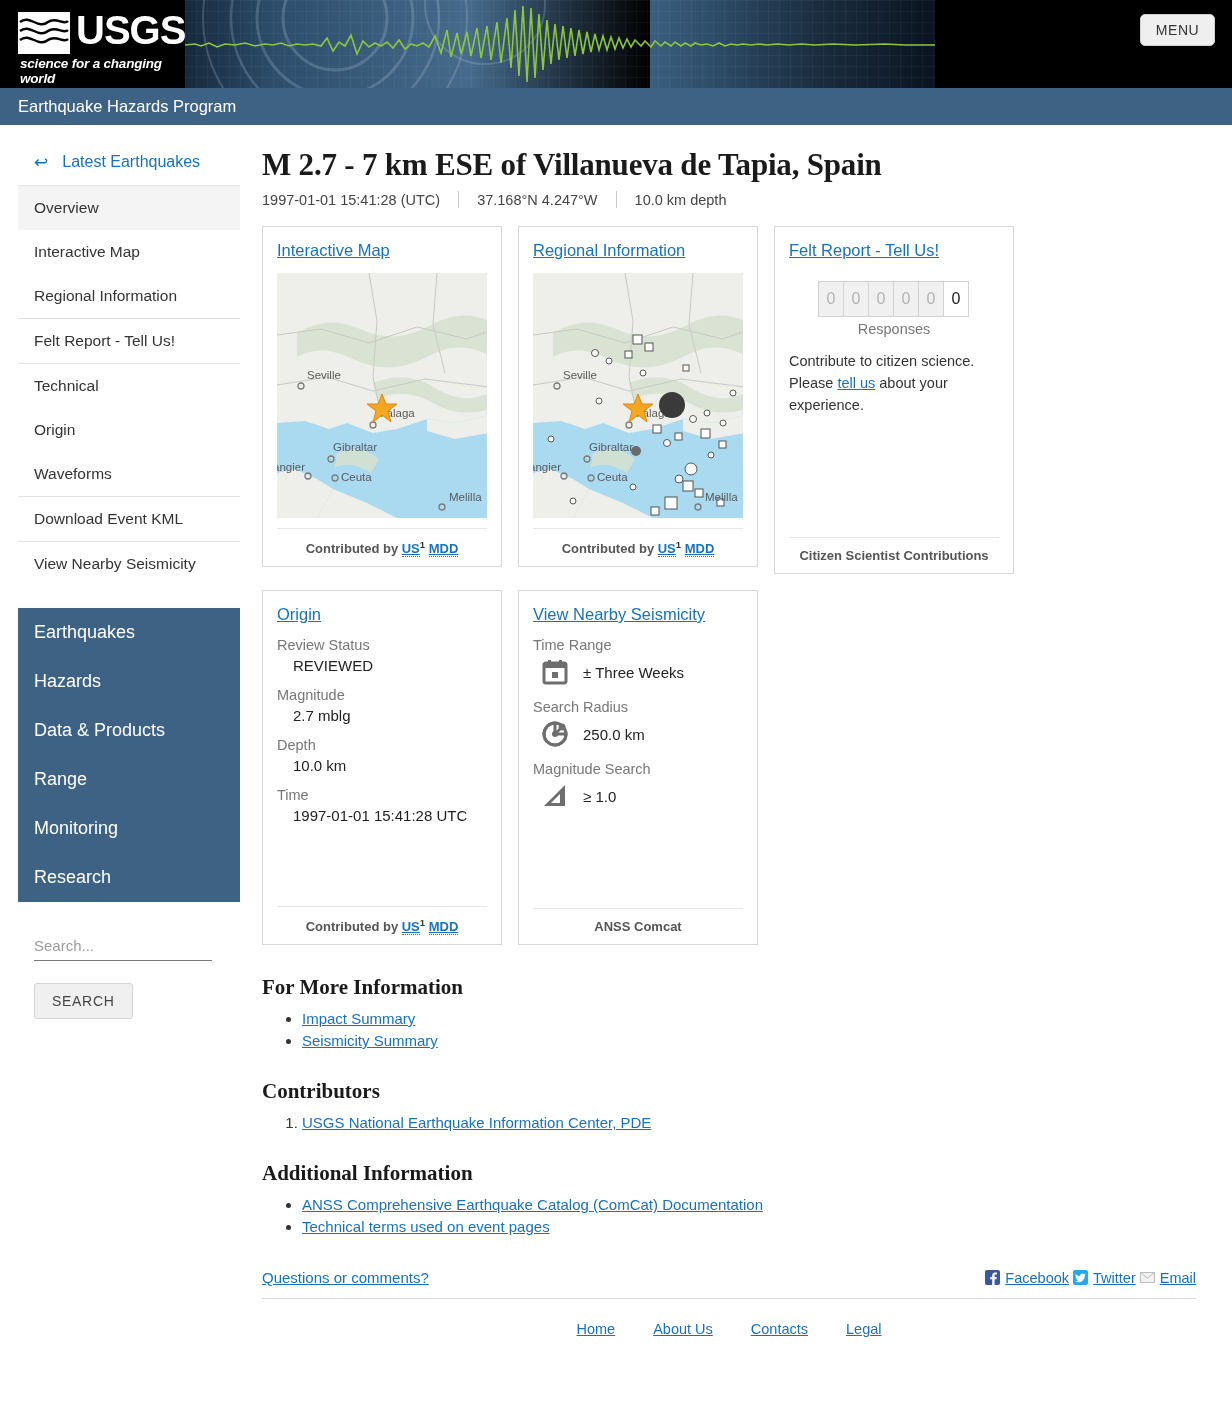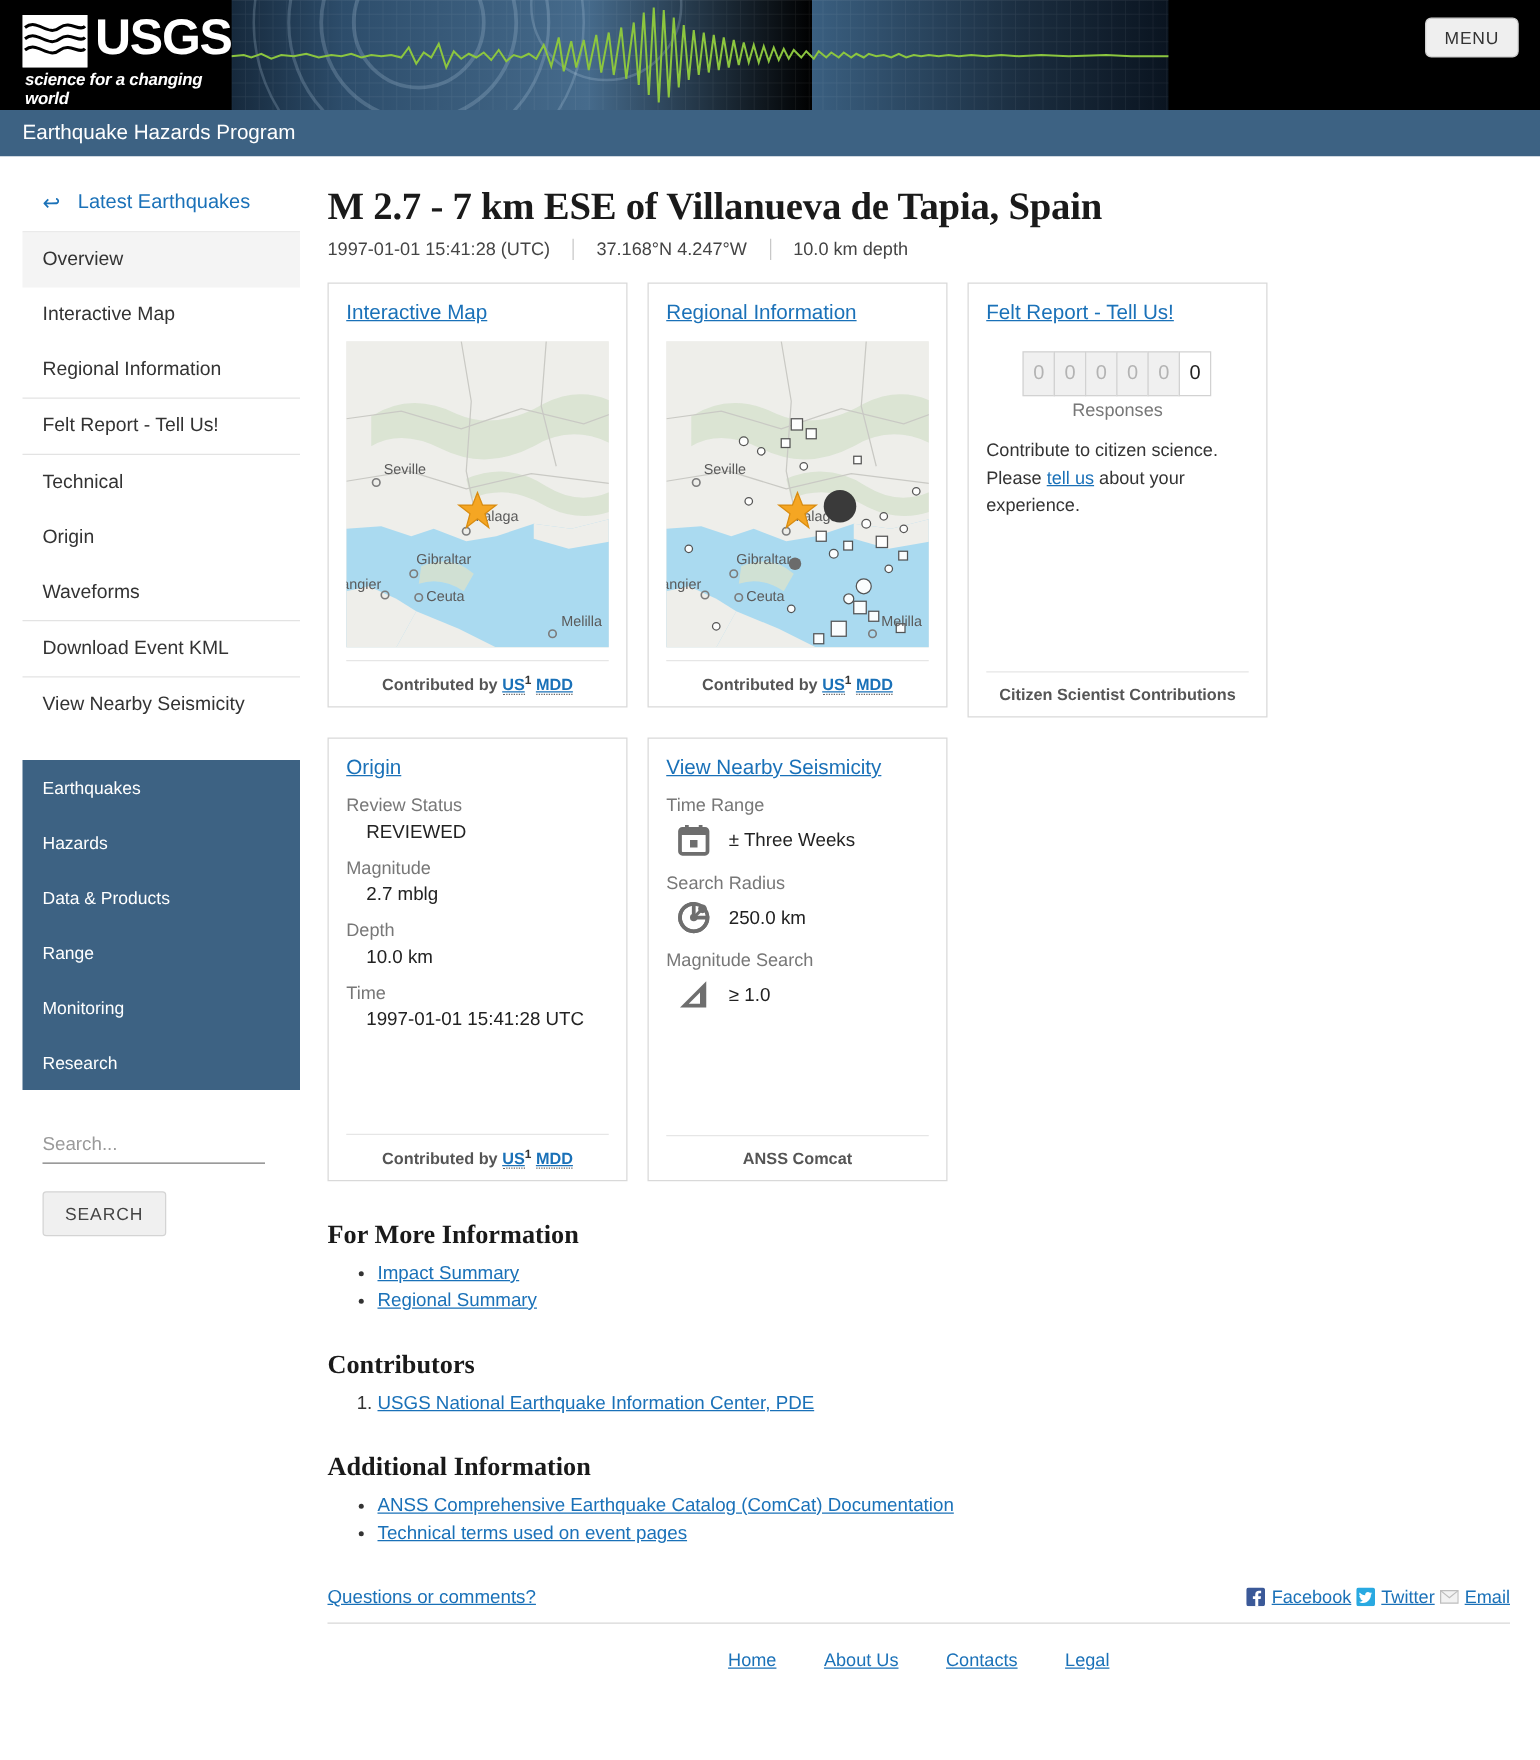--- a/index.html
+++ b/index.html
@@ -35,35 +35,35 @@
   
   .sidebar { width:258px; flex:0 0 258px; padding:22px 18px 0 18px; }
   .back-link { display:flex; align-items:center; gap:14px; padding:6px 0 14px 16px;
     color:#1a71b8; font-size:16px; cursor:pointer; }
   .back-link .arrow { font-size:17px; line-height:1; }
   .nav-group { border-top:1px solid #e3e3e3; }
   .nav-item { padding:13px 0 13px 16px; font-size:15.5px; color:#333; cursor:pointer; }
   .nav-item.active { background:#f4f4f4; }
 
   .blue-nav { margin-top:22px; background:#3d6283; }
-  .blue-nav div { padding:14px 14px 14px 16px; color:#fff; font-size:14px; cursor:pointer;
+  .blue-nav div { padding:14px 14px 14px 16px; color:#fff; font-size:18px; cursor:pointer;
     border-bottom:1px solid #4e7characters; }
   .blue-item { padding:14px 0 14px 16px; color:#fff; font-size:15.5px; cursor:pointer;
     border-bottom:1px solid #4d7characters; }
 
   .search-wrap { margin-top:32px; padding-left:16px; }
   .search-input { width:178px; border:none; border-bottom:1px solid #7a7a7a; background:transparent;
     font-family:"Liberation Sans", sans-serif; font-size:15px; color:#333; padding:3px 0 6px 0; outline:none; }
   .search-input::placeholder { color:#9a9a9a; }
   .search-btn { margin-top:22px; background:#f0f0f0; border:1px solid #d4d4d4; border-radius:3px;
     padding:9px 17px; font-family:"Liberation Sans", sans-serif; font-size:14px; letter-spacing:.7px;
     color:#444; cursor:pointer; }
 
   
-  .main { flex:1; padding:22px 24px 0 4px; }
+  .main { flex:1; padding:22px 36px 0 4px; }
   .event-title { font-family:"Liberation Serif", serif; font-weight:bold; font-size:31px;
     color:#1a1a1a; margin:0 0 8px 0; letter-spacing:-0.2px; }
   .event-meta { display:flex; align-items:center; font-size:14.5px; color:#444; margin-bottom:18px; }
   .event-meta .sep { width:1px; height:17px; background:#c8c8c8; margin:0 18px; }
 
   .cards { display:flex; gap:16px; flex-wrap:wrap; align-items:flex-start; }
   .card { width:240px; border:1px solid #d9d9d9; background:#fff; padding:14px 14px 10px 14px;
     display:flex; flex-direction:column; }
   .card-title { color:#1a71b8; font-size:16.5px; text-decoration:underline; cursor:pointer;
     margin-bottom:13px; }
@@ -440,21 +440,21 @@
             <span class="val">≥ 1.0</span>
           </div>
         </div>
         <div class="card-foot">ANSS Comcat</div>
       </div>
     </div>
 
     <div class="sec-h">For More Information</div>
     <ul class="sec-list">
       <li><a class="link">Impact Summary</a></li>
-      <li><a class="link">Regional Summary</a></li>
+      <li><a class="link">Seismicity Summary</a></li>
     </ul>
 
     <div class="sec-h">Contributors</div>
     <ol class="sec-list">
       <li><a class="link">USGS National Earthquake Information Center, PDE</a></li>
     </ol>
 
     <div class="sec-h">Additional Information</div>
     <ul class="sec-list">
       <li><a class="link">ANSS Comprehensive Earthquake Catalog (ComCat) Documentation</a></li>

